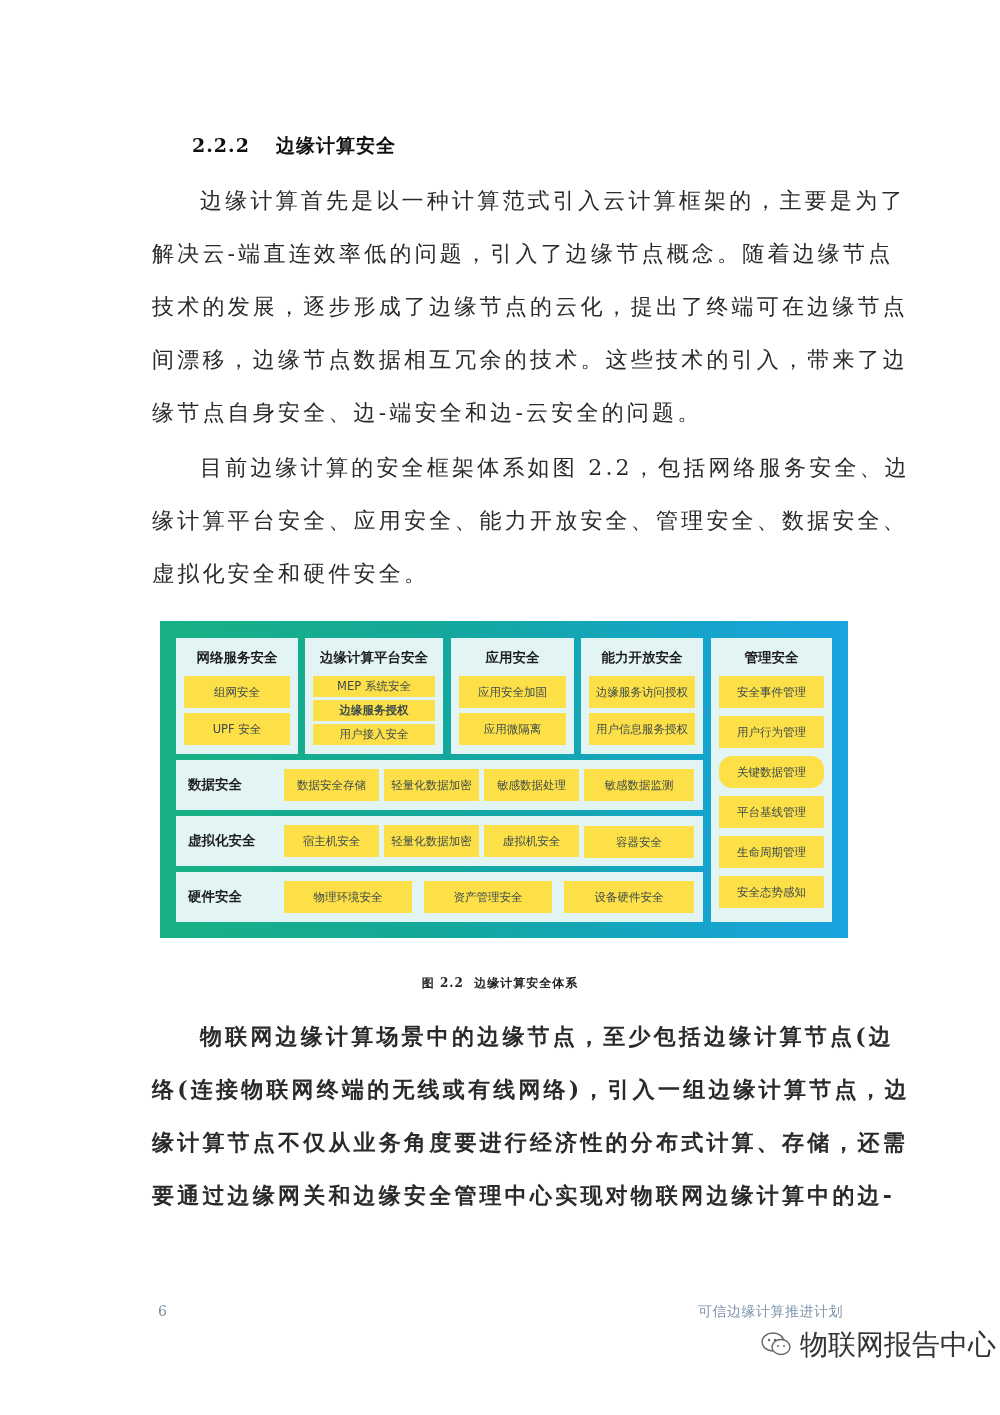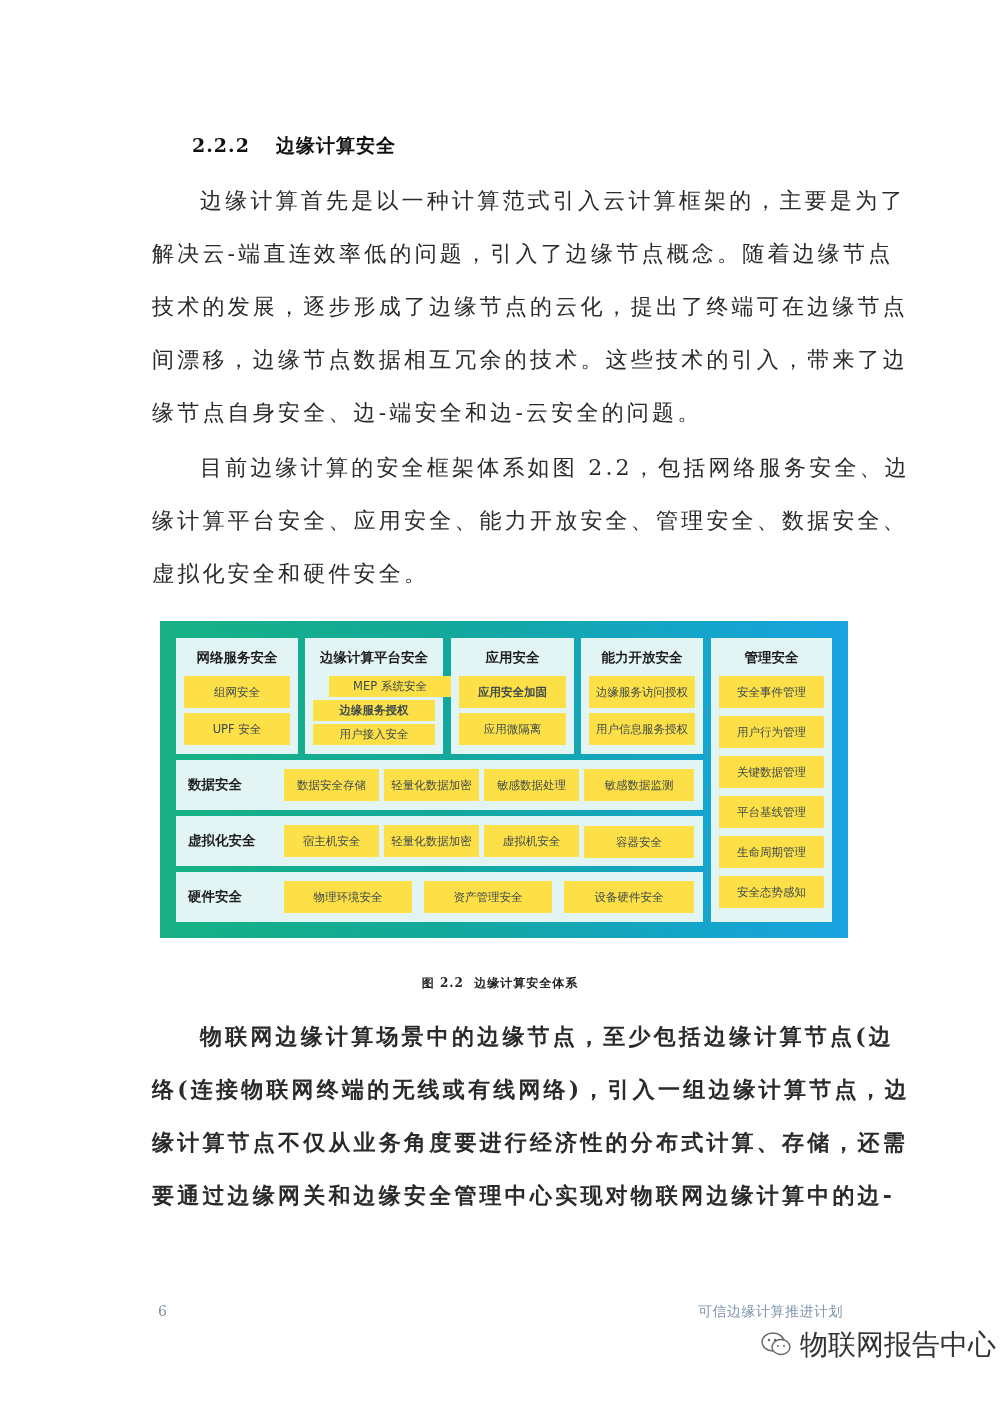--- a/index.html
+++ b/index.html
@@ -78,28 +78,28 @@
 <div class="diagram">
 
   <div class="panel" style="left:16px; top:17px; width:122px; height:116px;">
     <div class="panel-title" style="top:11px;">网络服务安全</div>
     <div class="chip" style="left:8px; top:38px; width:106px; height:32px;">组网安全</div>
     <div class="chip" style="left:8px; top:75px; width:106px; height:32px;">UPF 安全</div>
   </div>
 
   <div class="panel" style="left:145px; top:17px; width:138px; height:116px;">
     <div class="panel-title" style="top:11px;">边缘计算平台安全</div>
-    <div class="chip" style="left:24px; top:38px; width:122px; height:21px;">MEP 系统安全</div>
+    <div class="chip" style="left:8px; top:38px; width:122px; height:21px;">MEP 系统安全</div>
     <div class="chip" style="left:8px; top:62px; width:122px; height:21px;font-weight:bold;">边缘服务授权</div>
     <div class="chip" style="left:8px; top:86px; width:122px; height:21px;">用户接入安全</div>
   </div>
 
   <div class="panel" style="left:291px; top:17px; width:123px; height:116px;">
     <div class="panel-title" style="top:11px;">应用安全</div>
-    <div class="chip" style="left:8px; top:38px; width:107px; height:32px;font-weight:bold;">应用安全加固</div>
+    <div class="chip" style="left:8px; top:38px; width:107px; height:32px;">应用安全加固</div>
     <div class="chip" style="left:8px; top:75px; width:107px; height:32px;">应用微隔离</div>
   </div>
 
   <div class="panel" style="left:421px; top:17px; width:122px; height:116px;">
     <div class="panel-title" style="top:11px;">能力开放安全</div>
     <div class="chip" style="left:8px; top:38px; width:106px; height:32px;">边缘服务访问授权</div>
     <div class="chip" style="left:8px; top:75px; width:106px; height:32px;">用户信息服务授权</div>
   </div>
 
   <div class="panel" style="left:16px; top:139px; width:527px; height:50px;">
@@ -122,21 +122,21 @@
     <div class="row-label" style="top:16px;">硬件安全</div>
     <div class="chip" style="left:108px; top:9px; width:128px; height:32px;">物理环境安全</div>
     <div class="chip" style="left:248px; top:9px; width:128px; height:32px;">资产管理安全</div>
     <div class="chip" style="left:388px; top:9px; width:130px; height:32px;">设备硬件安全</div>
   </div>
 
   <div class="panel" style="left:551px; top:17px; width:121px; height:284px;">
     <div class="panel-title" style="top:11px;">管理安全</div>
     <div class="chip" style="left:8px; top:38px; width:105px; height:32px;">安全事件管理</div>
     <div class="chip" style="left:8px; top:78px; width:105px; height:32px;">用户行为管理</div>
-    <div class="chip" style="left:8px; top:118px; width:105px; height:32px;">关键数据管理</div>
+    <div class="chip" style="left:8px; top:118px; width:105px; height:32px;border-radius:13px;">关键数据管理</div>
     <div class="chip" style="left:8px; top:158px; width:105px; height:32px;">平台基线管理</div>
     <div class="chip" style="left:8px; top:198px; width:105px; height:32px;">生命周期管理</div>
     <div class="chip" style="left:8px; top:238px; width:105px; height:32px;">安全态势感知</div>
   </div>
 </div>
 
 <div class="caption">
   <span>图 2.2</span>&nbsp;&nbsp;<span>边缘计算安全体系</span>
 </div>
 

